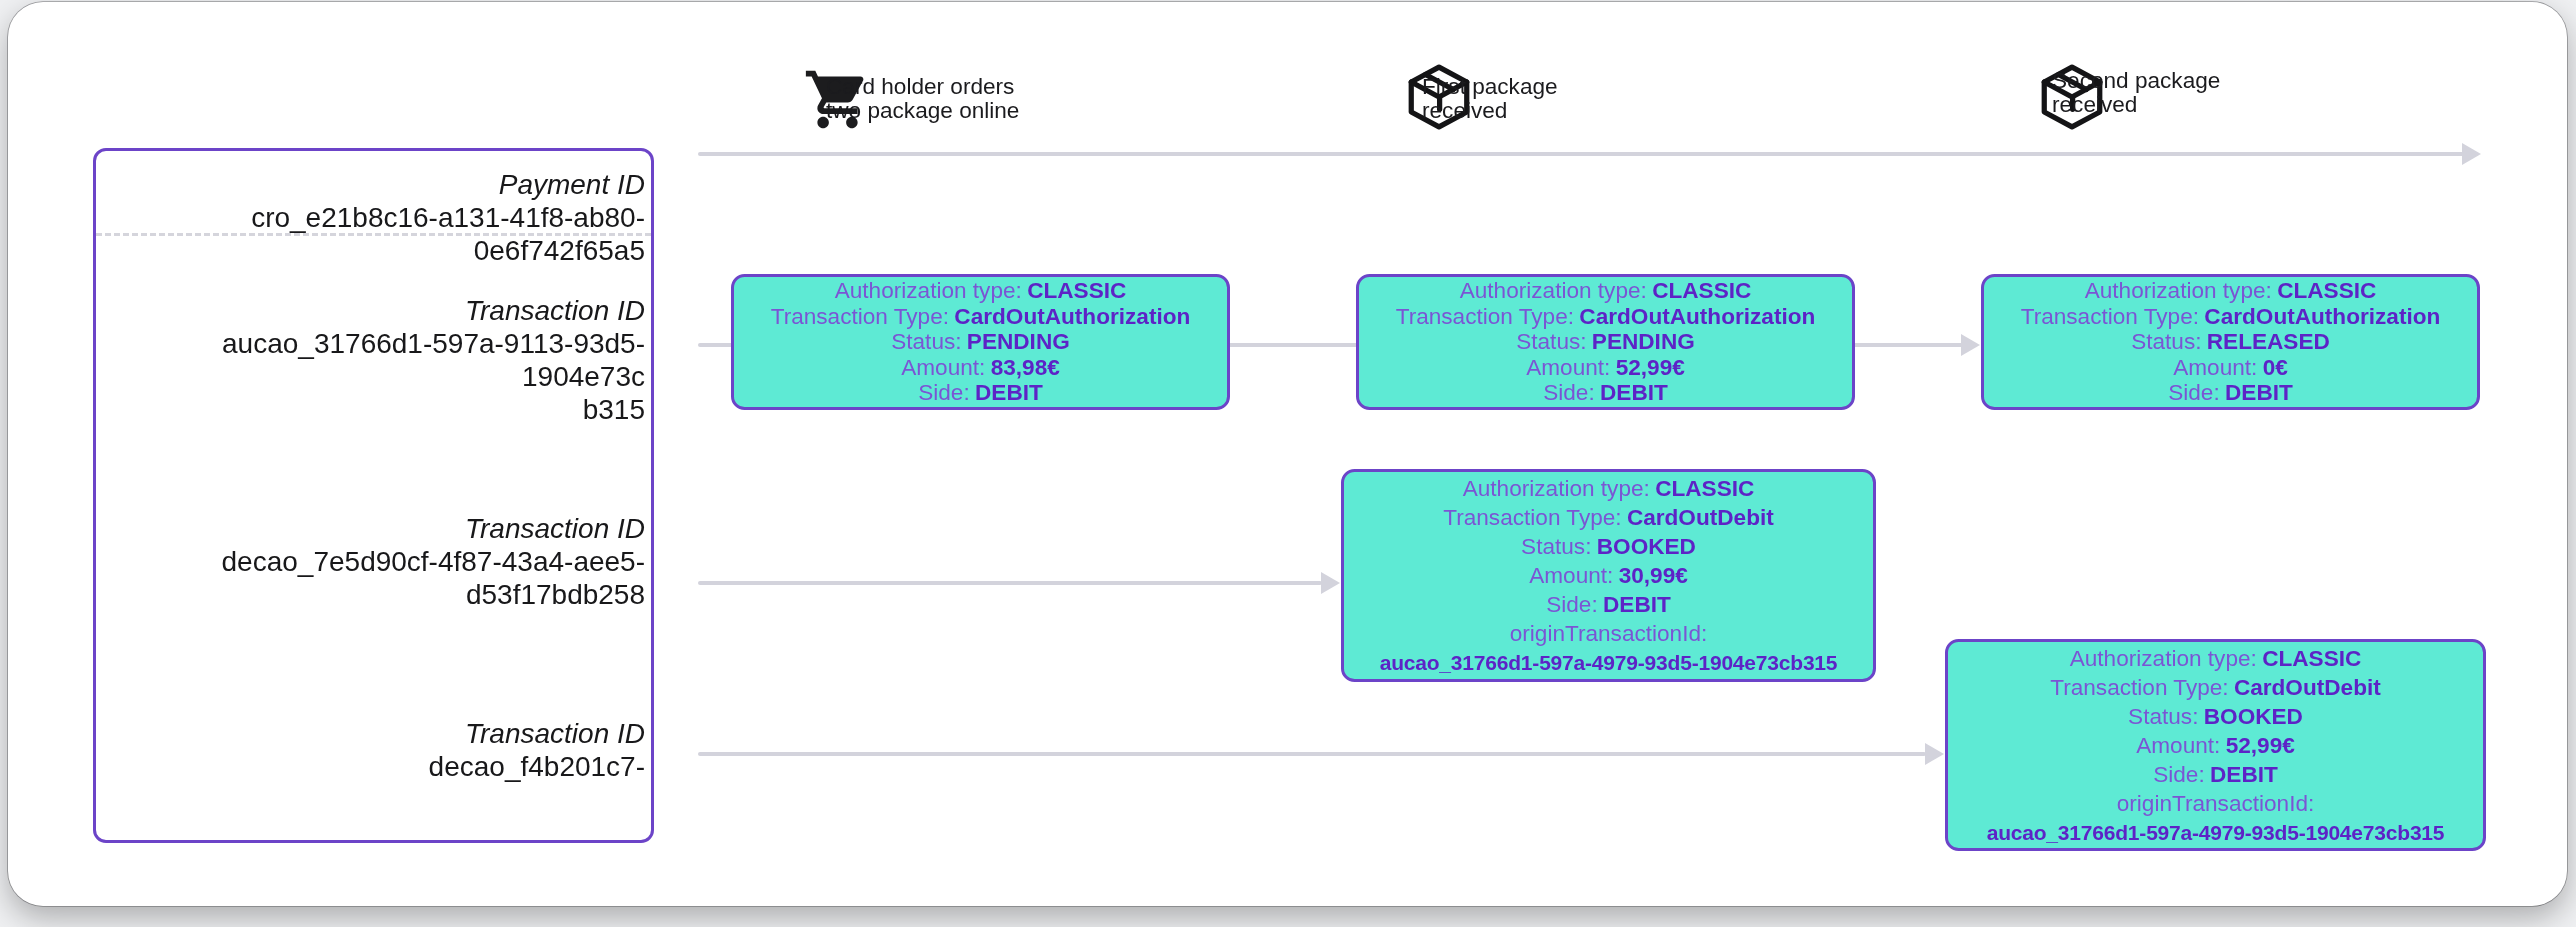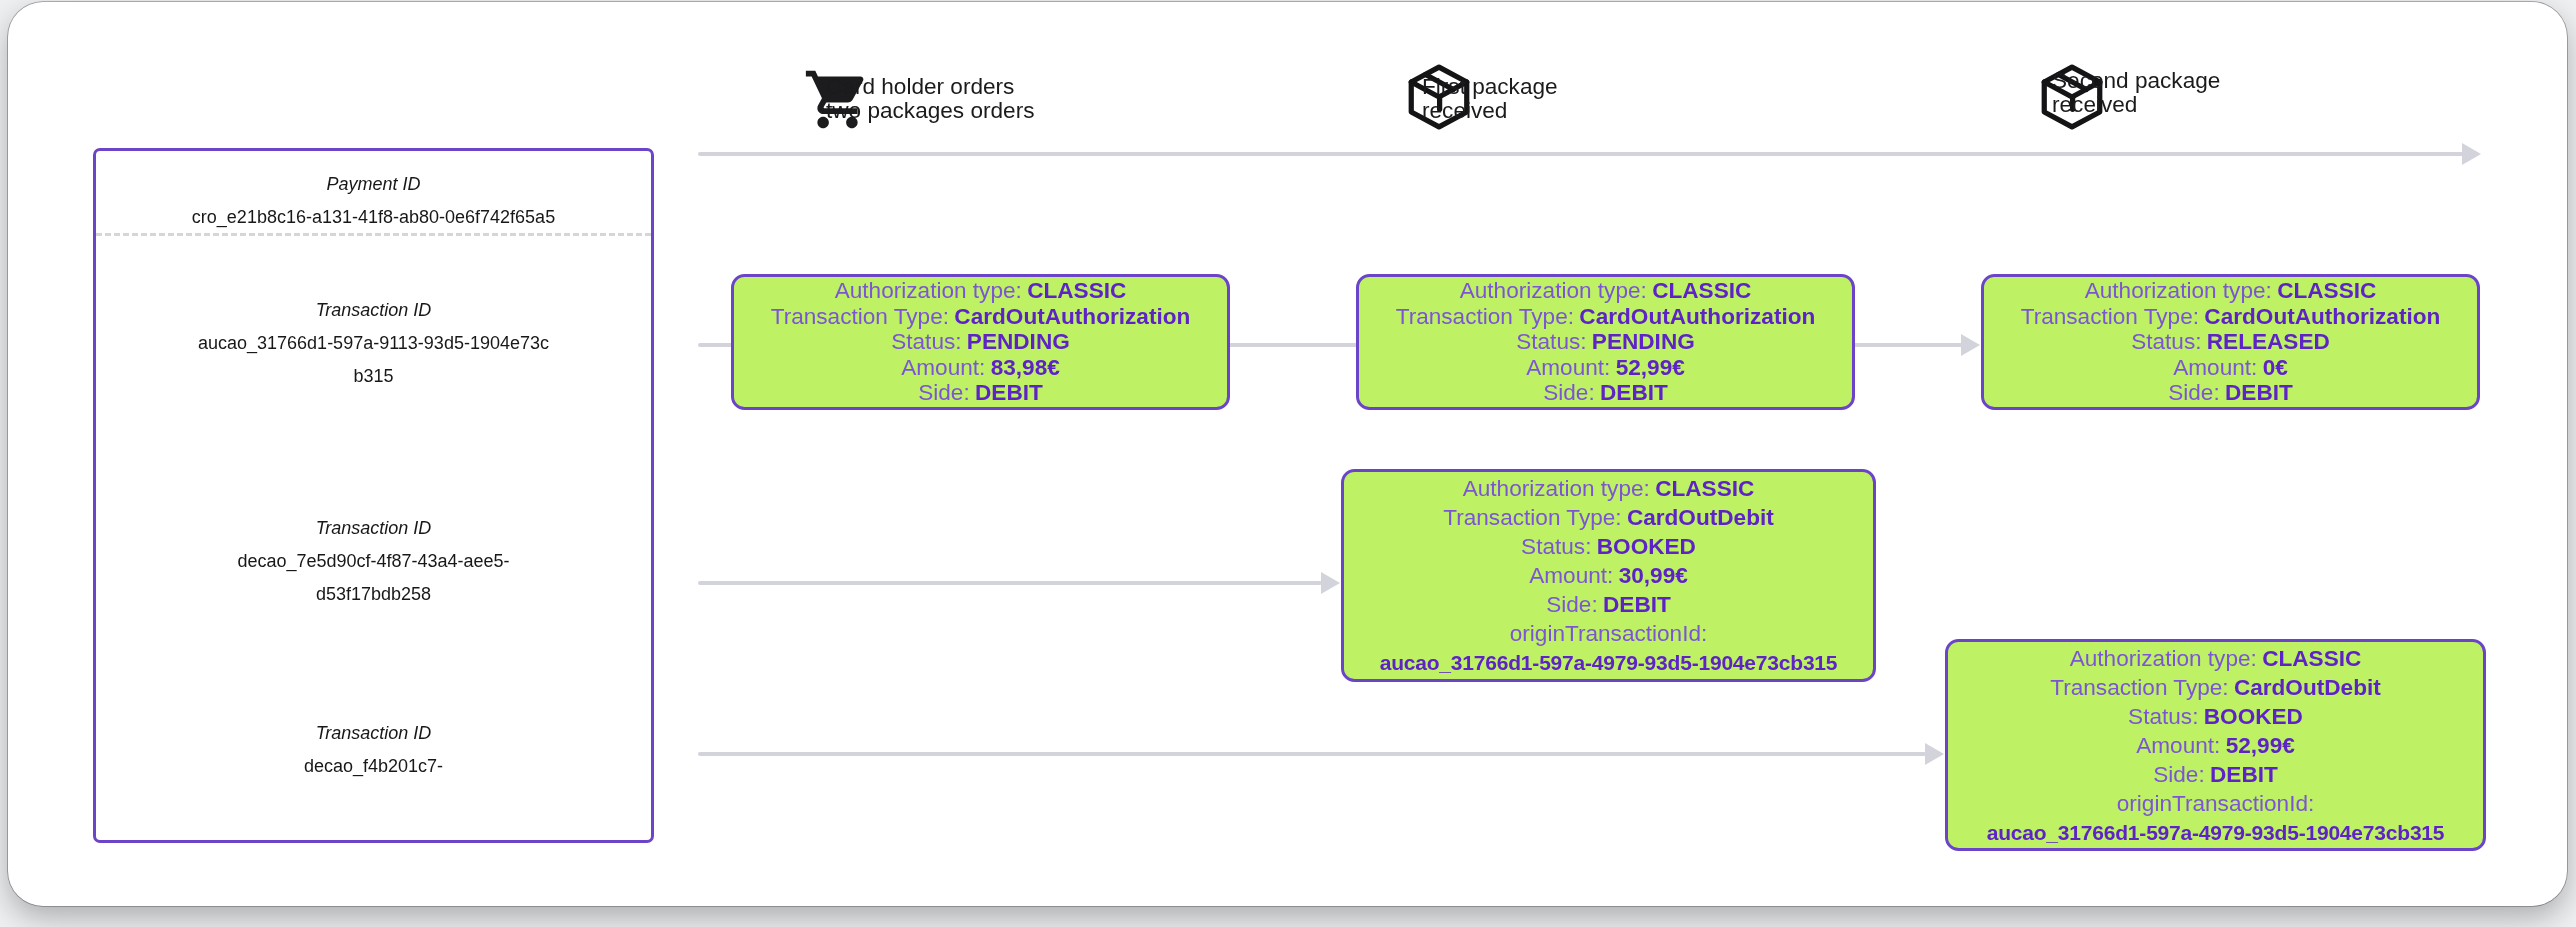--- a/index.html
+++ b/index.html
@@ -24,29 +24,29 @@
   .hline{position:absolute;height:3.8px;background:#d3d3dc;z-index:1;border-radius:2.3px;}
   .ahead{
     position:absolute;width:0;height:0;z-index:1;
     border-left:19.6px solid #d3d3dc;
     border-top:11.3px solid transparent;border-bottom:11.3px solid transparent;
   }
   
   .panel{
     position:absolute;left:93px;top:148px;width:561px;height:695px;
     box-sizing:border-box;background:#fff;z-index:2;
-    border:3px solid #6c44c8;border-radius:7px;
-    color:#18181a;font-size:18px;text-align:center;
+    border:3px solid #6c44c8;border-radius:13px;
+    color:#18181a;font-size:28px;text-align:right;
   }
   .panel .block{position:absolute;left:6px;right:6px;line-height:33px;}
   .id-label{font-style:italic;}
   .dashes{position:absolute;left:0;right:0;top:82px;border-top:3.8px dashed #d5d5dc;}
   
   .tx-box{
-    position:absolute;box-sizing:border-box;background:#bef264;z-index:2;
+    position:absolute;box-sizing:border-box;background:#5eead4;z-index:2;
     border:3px solid #6c44c8;border-radius:13.6px;
     display:flex;flex-direction:column;justify-content:center;
     text-align:center;font-size:22.6px;color:#7b55d4;padding:3px 6px;
   }
   .tx-box .line{line-height:25.6px;white-space:nowrap;}
   .tx-box.big .line{line-height:29px;}
   .lbl{color:#7b55d4;}
   .val{font-weight:bold;color:#5d23c6;margin-left:5.3px;}
   .val.solo{margin-left:0;}
   .origin-val{font-size:21px;letter-spacing:-0.2px;}
@@ -54,21 +54,21 @@
 </head>
 <body>
 
 <div class="card"></div>
 
 <svg class="step-icon" style="left:803px;top:65px;width:69px;height:69px" viewBox="0 0 24 24">
   <path fill="#1c1c1e" d="M7 18c-1.1 0-1.99.9-1.99 2S5.9 22 7 22s2-.9 2-2-.9-2-2-2zM1 2v2h2l3.6 7.59-1.35 2.45c-.16.28-.25.61-.25.96 0 1.1.9 2 2 2h12v-2H7.42c-.14 0-.25-.11-.25-.25l.03-.12.9-1.63h7.45c.75 0 1.41-.41 1.75-1.03l3.58-6.49c.08-.14.12-.31.12-.49 0-.55-.45-1-1-1H5.21l-.94-2H1zm16 16c-1.1 0-1.99.9-1.99 2s.89 2 1.99 2 2-.9 2-2-.9-2-2-2z"></path>
 </svg>
 <div class="step-label" style="left:826px;top:75px">
   <div>Card holder orders</div>
-  <div>two packages orders</div>
+  <div>two package online</div>
 </div>
 
 <svg class="step-icon" style="left:1402px;top:60px;width:74px;height:74px" viewBox="0 0 24 24" fill="none" stroke="#141416" stroke-width="1.7" stroke-linecap="round" stroke-linejoin="round">
   <path d="M12 2.3 L21 7.15 V16.85 L12 21.7 L3 16.85 V7.15 Z"></path>
   <path d="M3 7.15 L12 12 L21 7.15"></path>
   <path d="M7.6 4.7 L16.6 9.55"></path>
   <path d="M12.2 11.9 V16"></path>
 </svg>
 <div class="step-label" style="left:1422px;top:75px">
   <div>First package</div>

